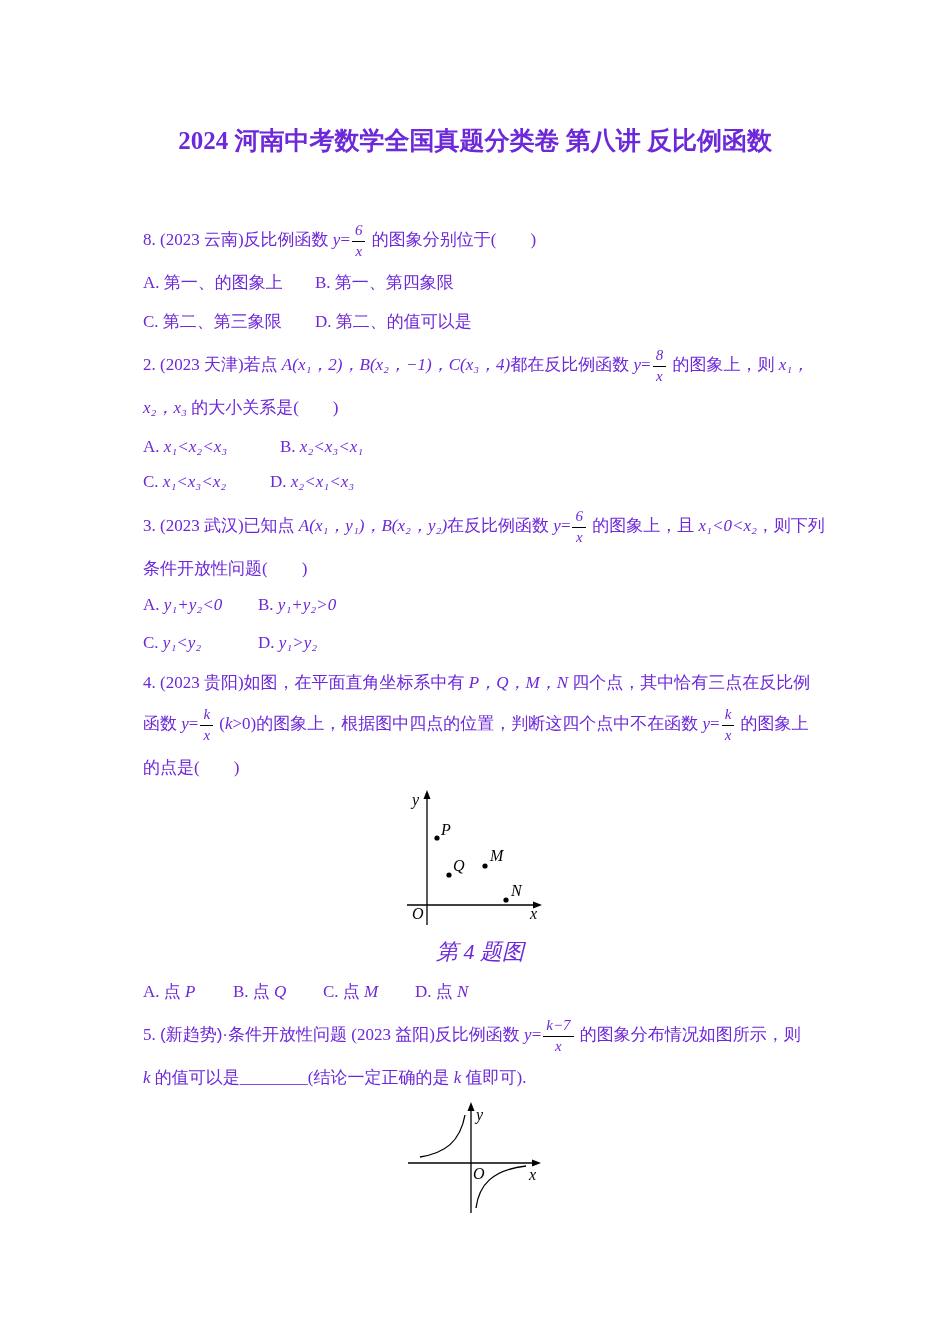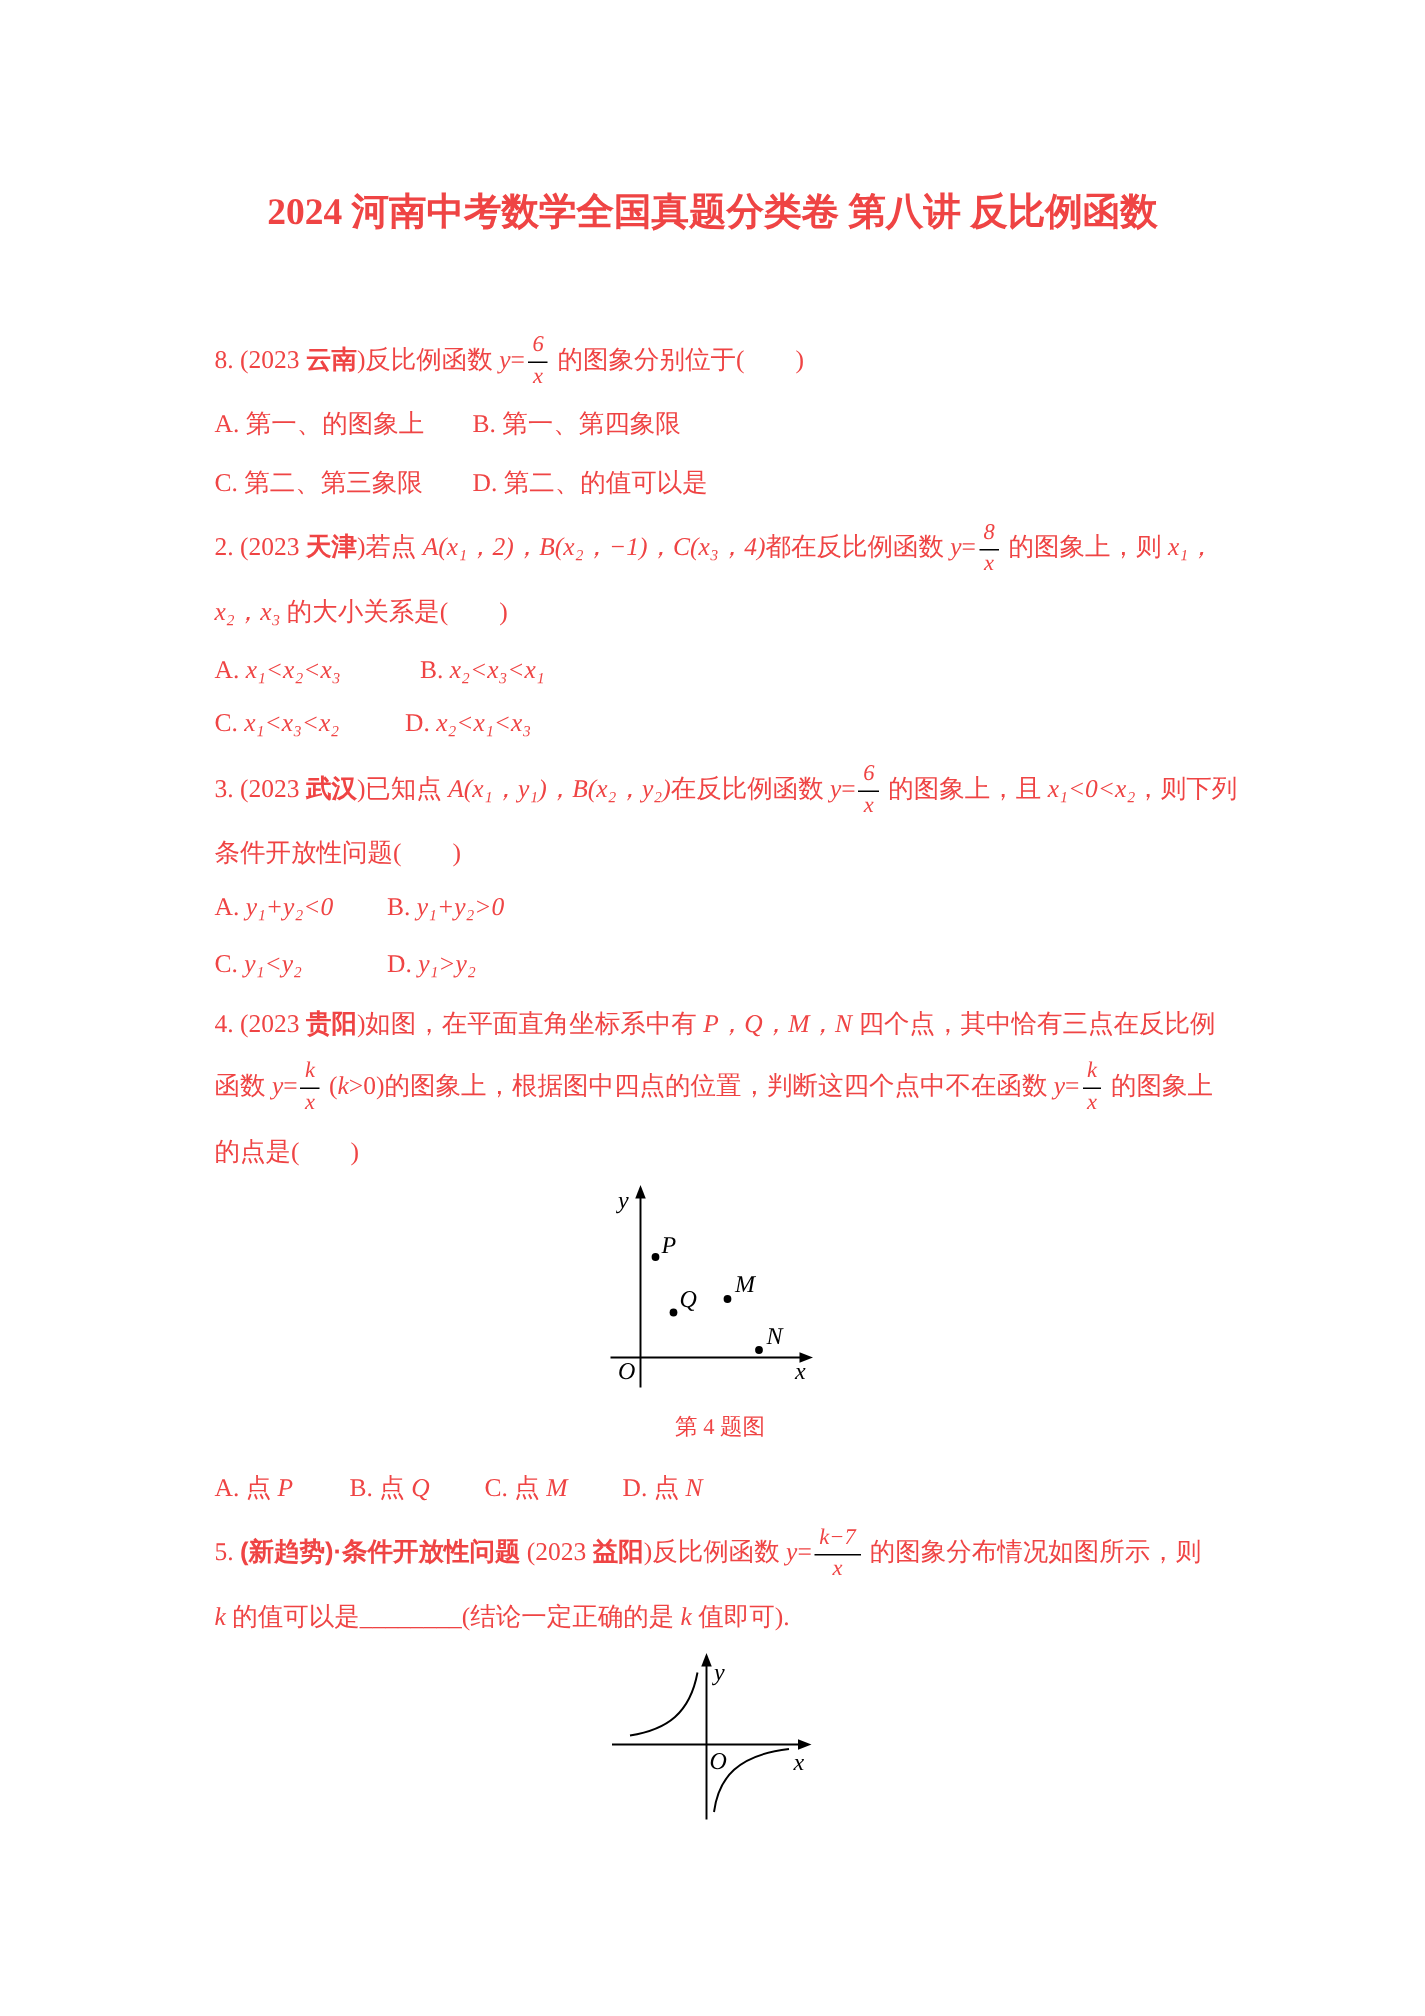--- a/index.html
+++ b/index.html
@@ -1,36 +1,36 @@
 <!DOCTYPE html>
 <html><head>
 <meta charset="utf-8">
 <style>
   html,body{margin:0;padding:0;background:#fff;}
-  .page{position:relative;width:950px;height:1344px;background:#ffffff;color:#ef4444;
+  .page{position:relative;width:950px;height:1344px;background:#ffffff;color:#6d28d9;
         font-family:"Liberation Serif","DejaVu Serif",serif;overflow:hidden;}
   .title{position:absolute;top:124px;left:0;width:950px;text-align:center;
          font-size:25px;font-weight:bold;white-space:pre;}
   .section{position:absolute;left:143px;top:175px;font-size:21px;font-weight:bold;
            font-family:"Liberation Sans","DejaVu Sans",sans-serif;white-space:pre;}
   .sec-title{margin-left:46px;}
   .line{position:absolute;left:143px;height:22px;line-height:22px;
         font-size:17px;white-space:pre;}
   .tall{height:46px;line-height:46px;}
   .m{font-style:italic;}
-  .bs{font-family:"Liberation Sans","DejaVu Sans",sans-serif;font-weight:bold;}
+  .bs{font-family:"Liberation Sans","DejaVu Sans",sans-serif;font-weight:normal;}
   .frac{display:inline-flex;flex-direction:column;align-items:center;
         vertical-align:middle;margin:0 2px;font-size:15px;line-height:1.15;}
   .frac .num{padding:0 3px 1px;border-bottom:1px solid #000;font-style:italic;}
   .frac .den{padding-top:1px;font-style:italic;}
   .optrow{position:absolute;left:143px;height:22px;font-size:17px;}
   .opt{position:absolute;top:0;height:22px;line-height:22px;white-space:pre;}
   .fig{position:absolute;}
   .caption{position:absolute;left:395px;top:941px;width:170px;height:22px;
-           line-height:22px;text-align:center;font-size:15px;white-space:pre;}
+           line-height:22px;text-align:center;font-size:22px;white-space:pre;font-style:italic;}
   svg text{font-family:"Liberation Serif","DejaVu Serif",serif;font-style:italic;
            font-size:16px;fill:#000;}
 </style>
 </head>
 <body>
 
 <div class="page">
 
   <div class="title">2024 河南中考数学全国真题分类卷 第八讲 反比例函数</div>
 

